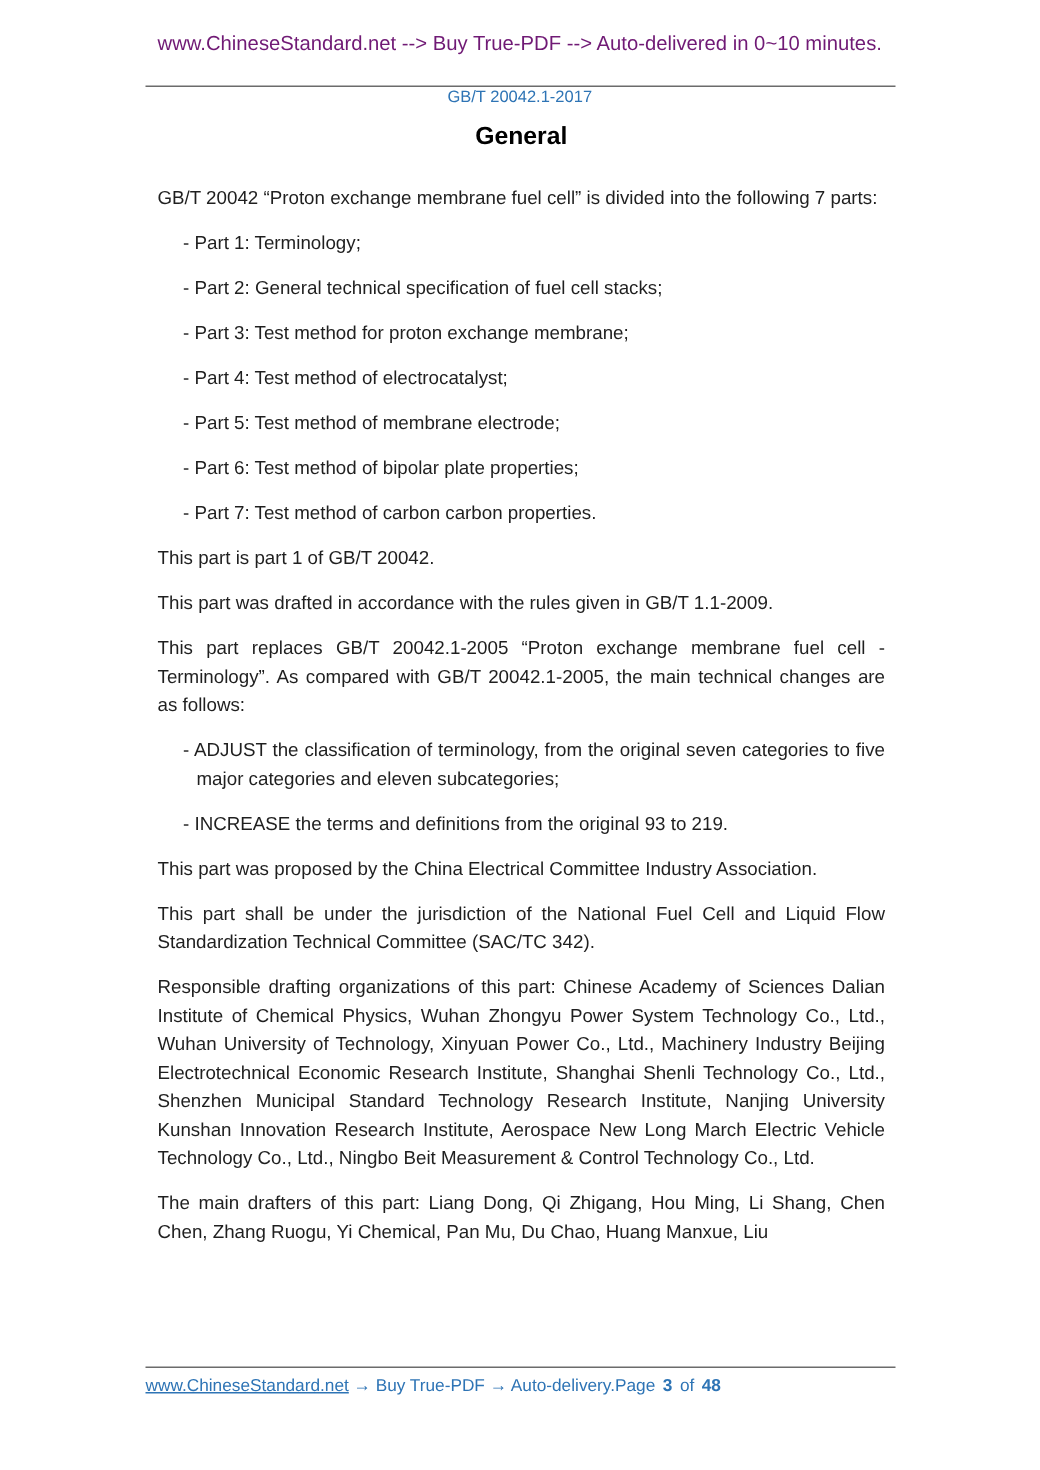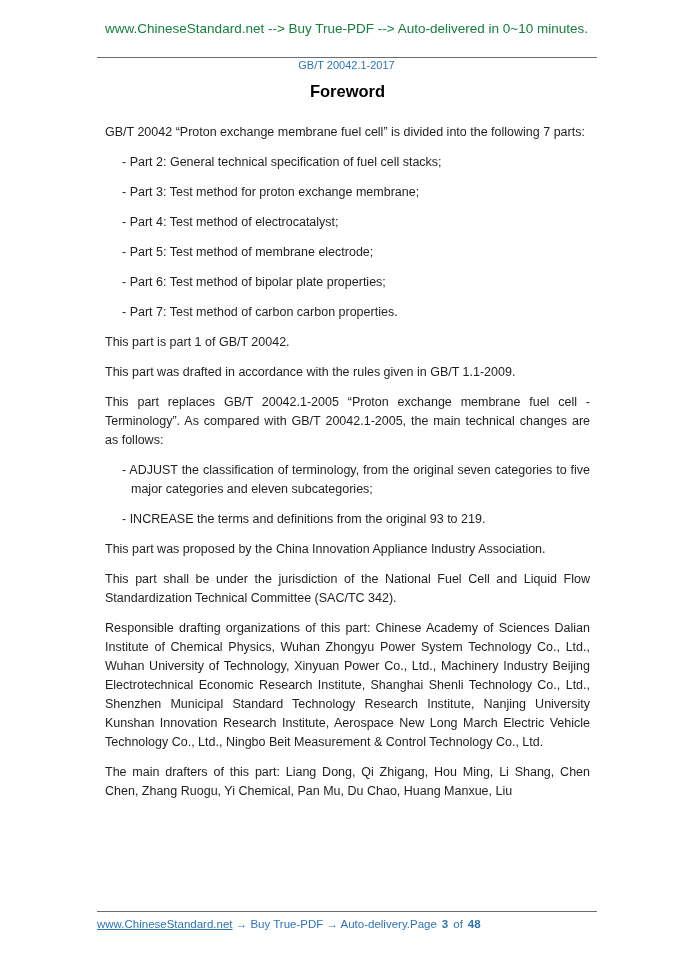--- a/index.html
+++ b/index.html
@@ -15,21 +15,21 @@
     margin: 0 auto;
     overflow: hidden;
     color: #1f1f1f;
   }
   
   .promo-banner {
     position: absolute;
     top: 21px; left: 0;
     width: 100%;
     text-align: center;
-    color: #15803d;
+    color: #701a75;
     font-size: 13.5px;
     z-index: 2;
     white-space: nowrap;
   }
   .doc-number {
     position: absolute;
     top: 32px; left: 0;
     width: 100%;
     text-align: center;
     color: #2e74b5;
@@ -101,35 +101,36 @@
 </head>
 <body>
 
 <div class="page">
 
   <div class="promo-banner">www.ChineseStandard.net --&gt; Buy True-PDF --&gt; Auto-delivered in 0~10 minutes.</div>
   <div class="doc-number">GB/T 20042.1-2017</div>
   <div class="header-rule"></div>
 
   <div class="content">
-    <div class="page-title">Foreword</div>
+    <div class="page-title">General</div>
     <div id="doc-body">
         <div class="paragraph">GB/T 20042 “Proton exchange membrane fuel cell” is divided into the following 7 parts:</div>
+        <div class="list-item">- Part 1: Terminology;</div>
         <div class="list-item">- Part 2: General technical specification of fuel cell stacks;</div>
         <div class="list-item">- Part 3: Test method for proton exchange membrane;</div>
         <div class="list-item">- Part 4: Test method of electrocatalyst;</div>
         <div class="list-item">- Part 5: Test method of membrane electrode;</div>
         <div class="list-item">- Part 6: Test method of bipolar plate properties;</div>
         <div class="list-item">- Part 7: Test method of carbon carbon properties.</div>
         <div class="paragraph">This part is part 1 of GB/T 20042.</div>
         <div class="paragraph">This part was drafted in accordance with the rules given in GB/T 1.1-2009.</div>
         <div class="paragraph">This part replaces GB/T 20042.1-2005 “Proton exchange membrane fuel cell - Terminology”. As compared with GB/T 20042.1-2005, the main technical changes are as follows:</div>
         <div class="list-item">- ADJUST the classification of terminology, from the original seven categories to five major categories and eleven subcategories;</div>
         <div class="list-item">- INCREASE the terms and definitions from the original 93 to 219.</div>
-        <div class="paragraph">This part was proposed by the China Innovation Appliance Industry Association.</div>
+        <div class="paragraph">This part was proposed by the China Electrical Committee Industry Association.</div>
         <div class="paragraph">This part shall be under the jurisdiction of the National Fuel Cell and Liquid Flow Standardization Technical Committee (SAC/TC 342).</div>
         <div class="paragraph">Responsible drafting organizations of this part: Chinese Academy of Sciences Dalian Institute of Chemical Physics, Wuhan Zhongyu Power System Technology Co., Ltd., Wuhan University of Technology, Xinyuan Power Co., Ltd., Machinery Industry Beijing Electrotechnical Economic Research Institute, Shanghai Shenli Technology Co., Ltd., Shenzhen Municipal Standard Technology Research Institute, Nanjing University Kunshan Innovation Research Institute, Aerospace New Long March Electric Vehicle Technology Co., Ltd., Ningbo Beit Measurement &amp; Control Technology Co., Ltd.</div>
         <div class="paragraph">The main drafters of this part: Liang Dong, Qi Zhigang, Hou Ming, Li Shang, Chen Chen, Zhang Ruogu, Yi Chemical, Pan Mu, Du Chao, Huang Manxue, Liu</div>
       </div>
   </div>
 
   <div class="footer-rule"></div>
   <div class="footer">
     <div class="footer-left">
       <span class="footer-link">www.ChineseStandard.net</span><span> → Buy True-PDF → Auto-delivery.</span>

